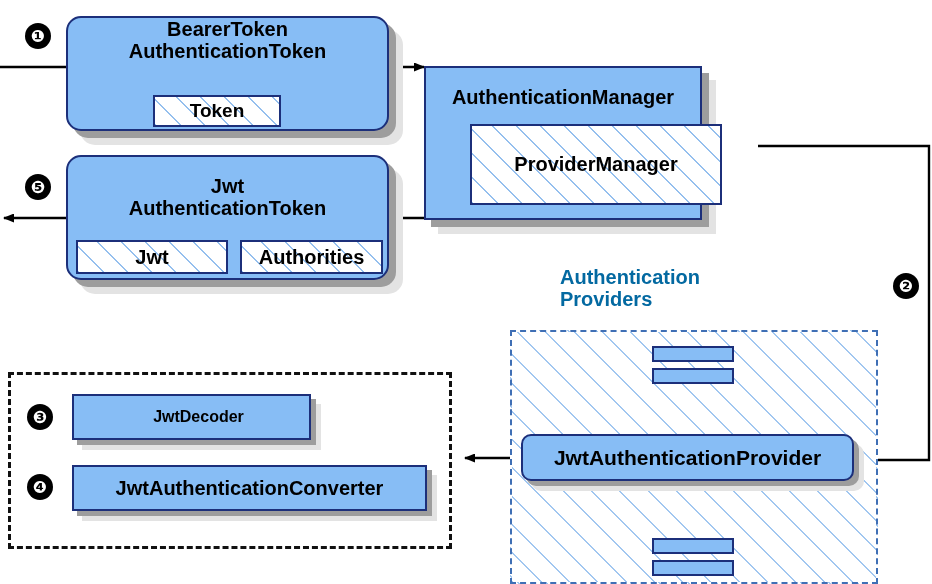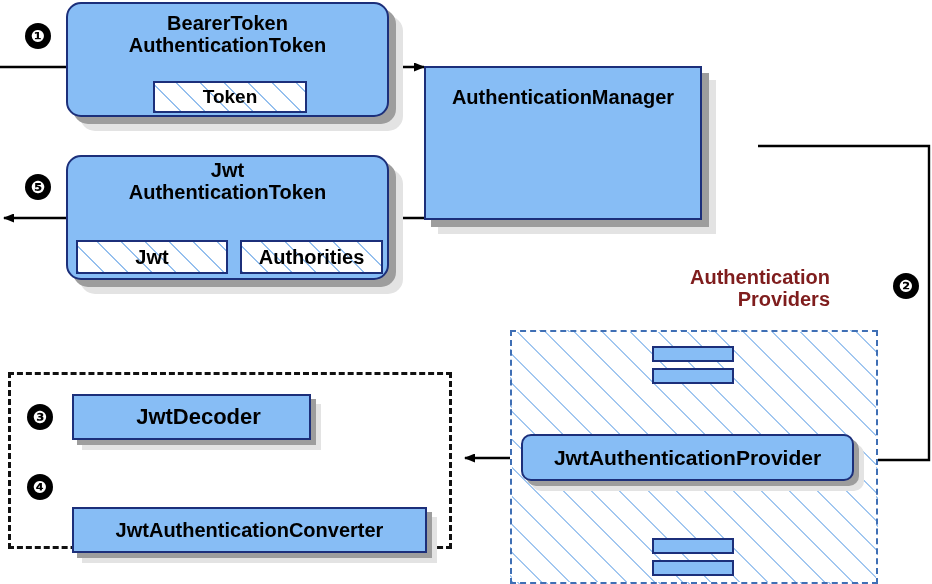--- a/index.html
+++ b/index.html
@@ -120,23 +120,23 @@
     font-weight: bold;
     line-height: 26px;
     text-align: center;
     z-index: 9;
     font-family: "DejaVu Sans", sans-serif;
   }
 
   
   .free-label {
     position: absolute;
-    text-align: right;
-    font-weight: bold;
-    color: #7f1d1d;
+    text-align: left;
+    font-weight: bold;
+    color: #0369a1;
     white-space: pre-line;
     line-height: 1.12;
     z-index: 6;
   }
 </style>
 </head>
 <body>
 
 <div id="canvas">
 
@@ -176,46 +176,47 @@
 Providers</div>
 
   <div class="mini-bar" style="left:652px; top:346px; width:82px; height:16px;"></div>
   <div class="mini-bar" style="left:652px; top:368px; width:82px; height:16px;"></div>
 
   <div class="mini-bar" style="left:652px; top:538px; width:82px; height:16px;"></div>
   <div class="mini-bar" style="left:652px; top:560px; width:82px; height:16px;"></div>
 
   <div class="dashed-group" style="left:8px; top:372px; width:444px; height:177px;"></div>
 
-  <div class="node rounded shadow" style="left:66px; top:2px; width:323px; height:115px; padding-top:8px;">
+  <div class="node rounded shadow" style="left:66px; top:16px; width:323px; height:115px; ">
     <div class="node-title" style="font-size:20px;">BearerToken
 AuthenticationToken</div>
-    <div class="hatch" style="position:absolute; left:85px; top:77px; width:154px; height:32px; font-size:19px;">Token</div>
+    <div class="hatch" style="position:absolute; left:85px; top:77px; width:128px; height:32px; font-size:19px;">Token</div>
   </div>
 
   <div class="node shadow" style="left:424px; top:66px; width:278px; height:154px; padding-top:18px;">
     <div class="node-title" style="font-size:20px;">AuthenticationManager</div>
-  </div>
-
-  <div class="node rounded shadow" style="left:66px; top:155px; width:323px; height:125px; padding-top:2px;">
+    <div class="hatch" style="position:absolute; left:44px; top:56px; width:252px; height:81px; font-size:20px;">ProviderManager</div>
+  </div>
+
+  <div class="node rounded shadow" style="left:66px; top:155px; width:323px; height:125px; padding-top:18px;">
     <div class="node-title" style="font-size:20px;">Jwt
 AuthenticationToken</div>
     <div class="hatch" style="position:absolute; left:8px; top:83px; width:152px; height:34px; font-size:20px;">Jwt</div>
     <div class="hatch" style="position:absolute; left:172px; top:83px; width:143px; height:34px; font-size:20px;text-align:center;">Authorities</div>
   </div>
 
   <div class="node shadow-sm" style="left:521px; top:434px; width:333px; height:47px; justify-content:center;border-radius:10px;">
     <div class="node-title" style="font-size:21px;">JwtAuthenticationProvider</div>
   </div>
 
   <div class="node shadow-sm" style="left:72px; top:394px; width:239px; height:46px; justify-content:center;">
-    <div class="node-title" style="font-size:22px;margin-left:14px;">JwtDecoder</div>
-  </div>
-
-  <div class="node shadow-sm" style="left:72px; top:465px; width:355px; height:46px; justify-content:center;margin-top:42px;">
+    <div class="node-title" style="font-size:16px;margin-left:14px;">JwtDecoder</div>
+  </div>
+
+  <div class="node shadow-sm" style="left:72px; top:465px; width:355px; height:46px; justify-content:center;">
     <div class="node-title" style="font-size:20px;">JwtAuthenticationConverter</div>
   </div>
 
   <div class="step-badge" style="left:25px; top:23px;">❶</div>
   <div class="step-badge" style="left:25px; top:174px;">❺</div>
   <div class="step-badge" style="left:893px; top:273px;">❷</div>
   <div class="step-badge" style="left:27px; top:404px;">❸</div>
   <div class="step-badge" style="left:27px; top:474px;">❹</div>
 
 </div>

